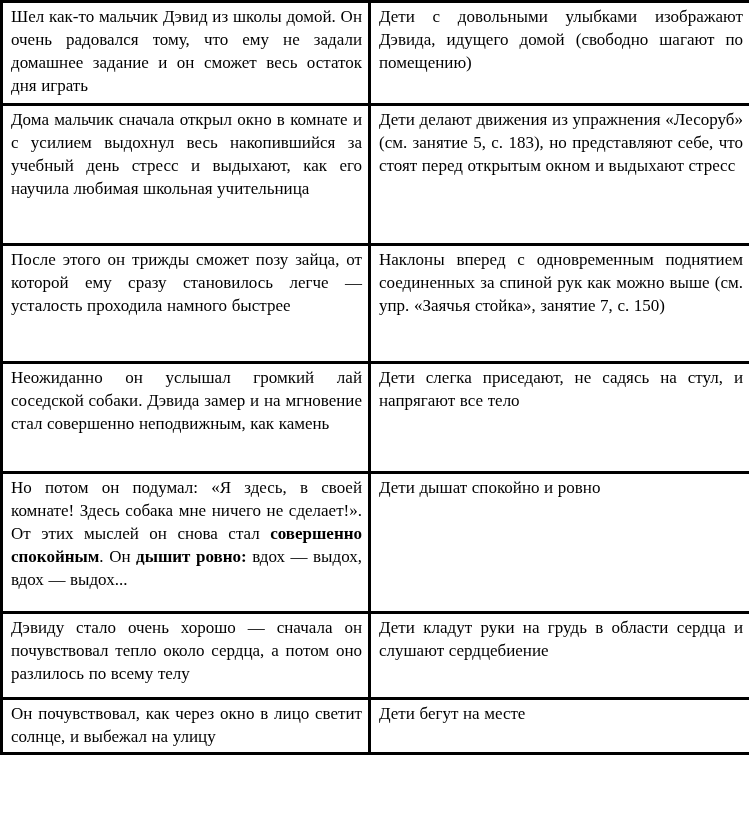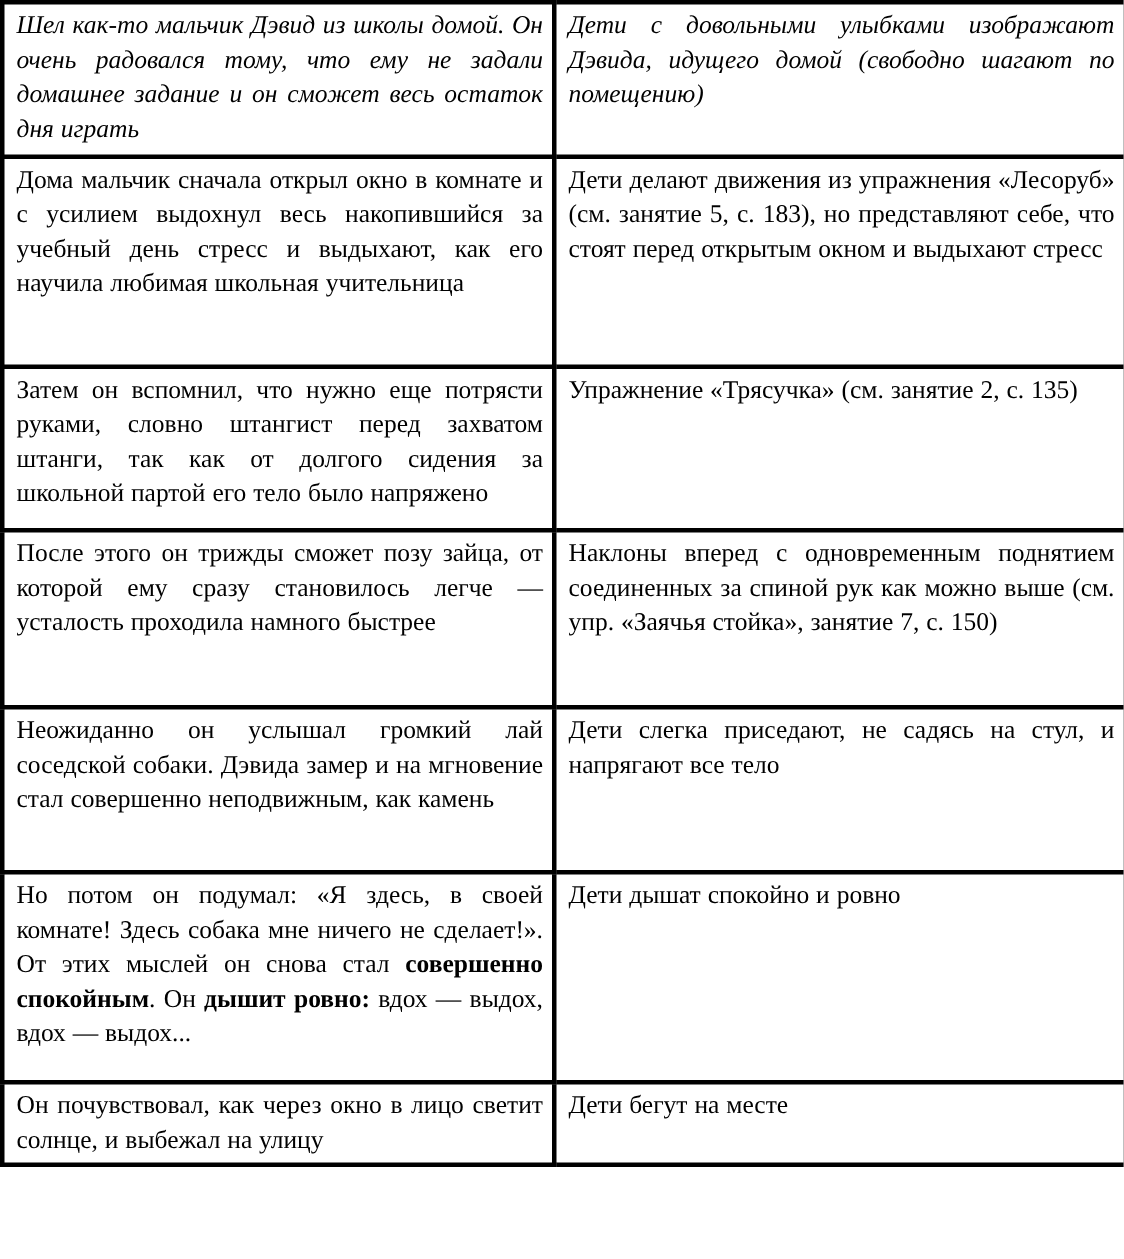--- a/index.html
+++ b/index.html
@@ -24,21 +24,21 @@
     padding: 2px 6px 4px 8px;
     text-align: justify;
     line-height: 23px;
     hyphens: auto;
     -webkit-hyphens: auto;
     word-spacing: 0.02em;
     overflow: hidden;
   }
   col.left-col  { width: 368px; }
   col.right-col { width: 381px; }
-  tr.r1 td { height: 94px; font-style: italic; }
+  tr.r1 td { height: 94px; }
   tr.r2 td { height: 131px; }
   tr.r3 td { height: 100px; }
   tr.r4 td { height: 109px; }
   tr.r5 td { height: 101px; }
   tr.r6 td { height: 131px; }
   tr.r7 td { height: 77px; }
   tr.r8 td { height: 45px; }
   b { font-weight: bold; }
 </style>
 </head>
@@ -51,34 +51,34 @@
   </colgroup>
   <tbody>
     <tr class="r1">
       <td>Шел как-то мальчик Дэвид из школы домой. Он очень радовался тому, что ему не задали домашнее задание и он сможет весь остаток дня играть</td>
       <td>Дети с довольными улыбками изображают Дэвида, идущего домой (свободно шагают по помещению)</td>
     </tr>
     <tr class="r2">
       <td>Дома мальчик сначала открыл окно в комнате и с усилием выдохнул весь накопившийся за учебный день стресс и выдыхают, как его научила любимая школьная учительница</td>
       <td>Дети делают движения из упражнения «Лесоруб» (см. занятие 5, с. 183), но представляют себе, что стоят перед открытым окном и выдыхают стресс</td>
     </tr>
-    <tr class="r3">
-      <td>Затем он вспомнил, что нужно еще потрясти руками, словно штангист перед захватом штанги, так как от долгого сидения за школьной партой его тело было напряжено</td>
-      <td>Упражнение «Трясучка» (см. занятие 2, с. 135)</td>
-    </tr>
     <tr class="r4">
       <td>После этого он трижды сможет позу зайца, от которой ему сразу становилось легче — усталость проходила намного быстрее</td>
       <td>Наклоны вперед с одновременным поднятием соединенных за спиной рук как можно выше (см. упр. «Заячья стойка», занятие 7, с. 150)</td>
     </tr>
     <tr class="r5">
       <td>Неожиданно он услышал громкий лай соседской собаки. Дэвида замер и на мгновение стал совершенно неподвижным, как камень</td>
       <td>Дети слегка приседают, не садясь на стул, и напрягают все тело</td>
     </tr>
     <tr class="r6">
       <td><span>Но потом он подумал: «Я здесь, в своей комнате! Здесь собака мне ничего не сделает!». От этих мыслей он снова стал </span><b>совершенно спокойным</b><span>. Он </span><b>дышит ровно:</b><span> вдох — выдох, вдох — выдох...</span></td>
       <td>Дети дышат спокойно и ровно</td>
     </tr>
+    <tr class="r7">
+      <td>Дэвиду стало очень хорошо — сначала он почувствовал тепло около сердца, а потом оно разлилось по всему телу</td>
+      <td>Дети кладут руки на грудь в области сердца и слушают сердцебиение</td>
+    </tr>
     <tr class="r8">
       <td>Он почувствовал, как через окно в лицо светит солнце, и выбежал на улицу</td>
       <td>Дети бегут на месте</td>
     </tr>
   </tbody>
 </table>
 
 </body></html>

